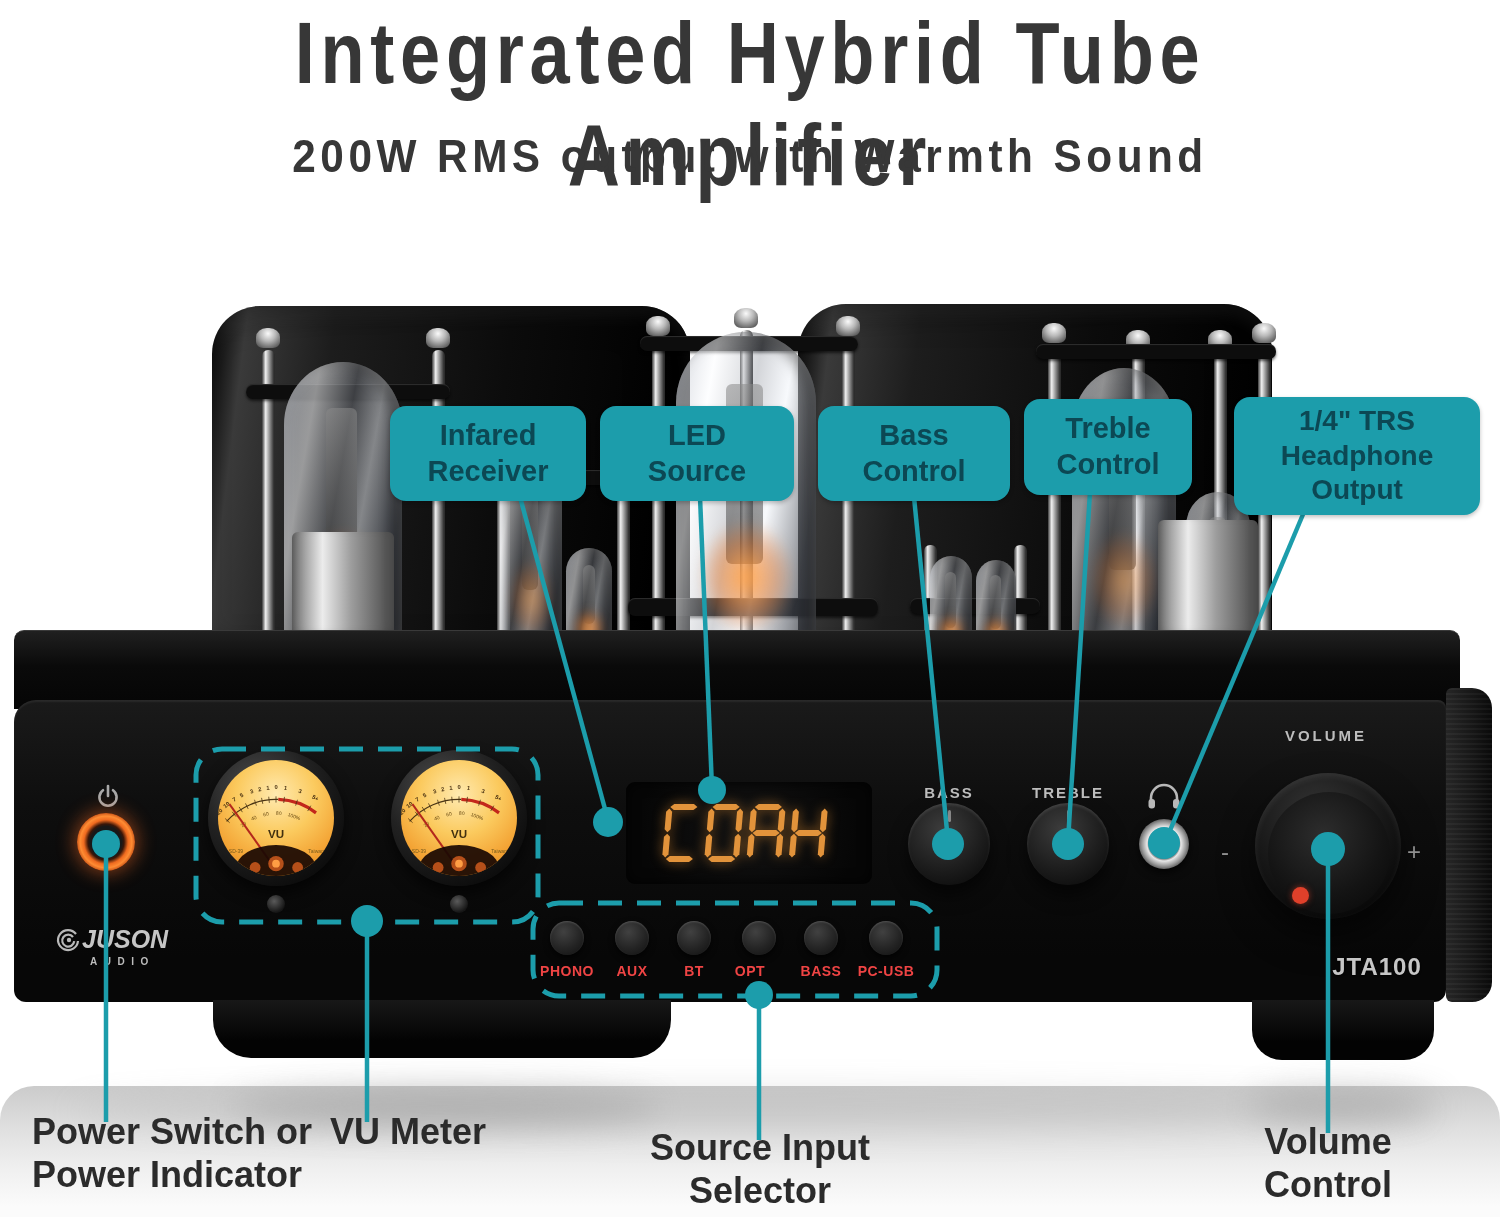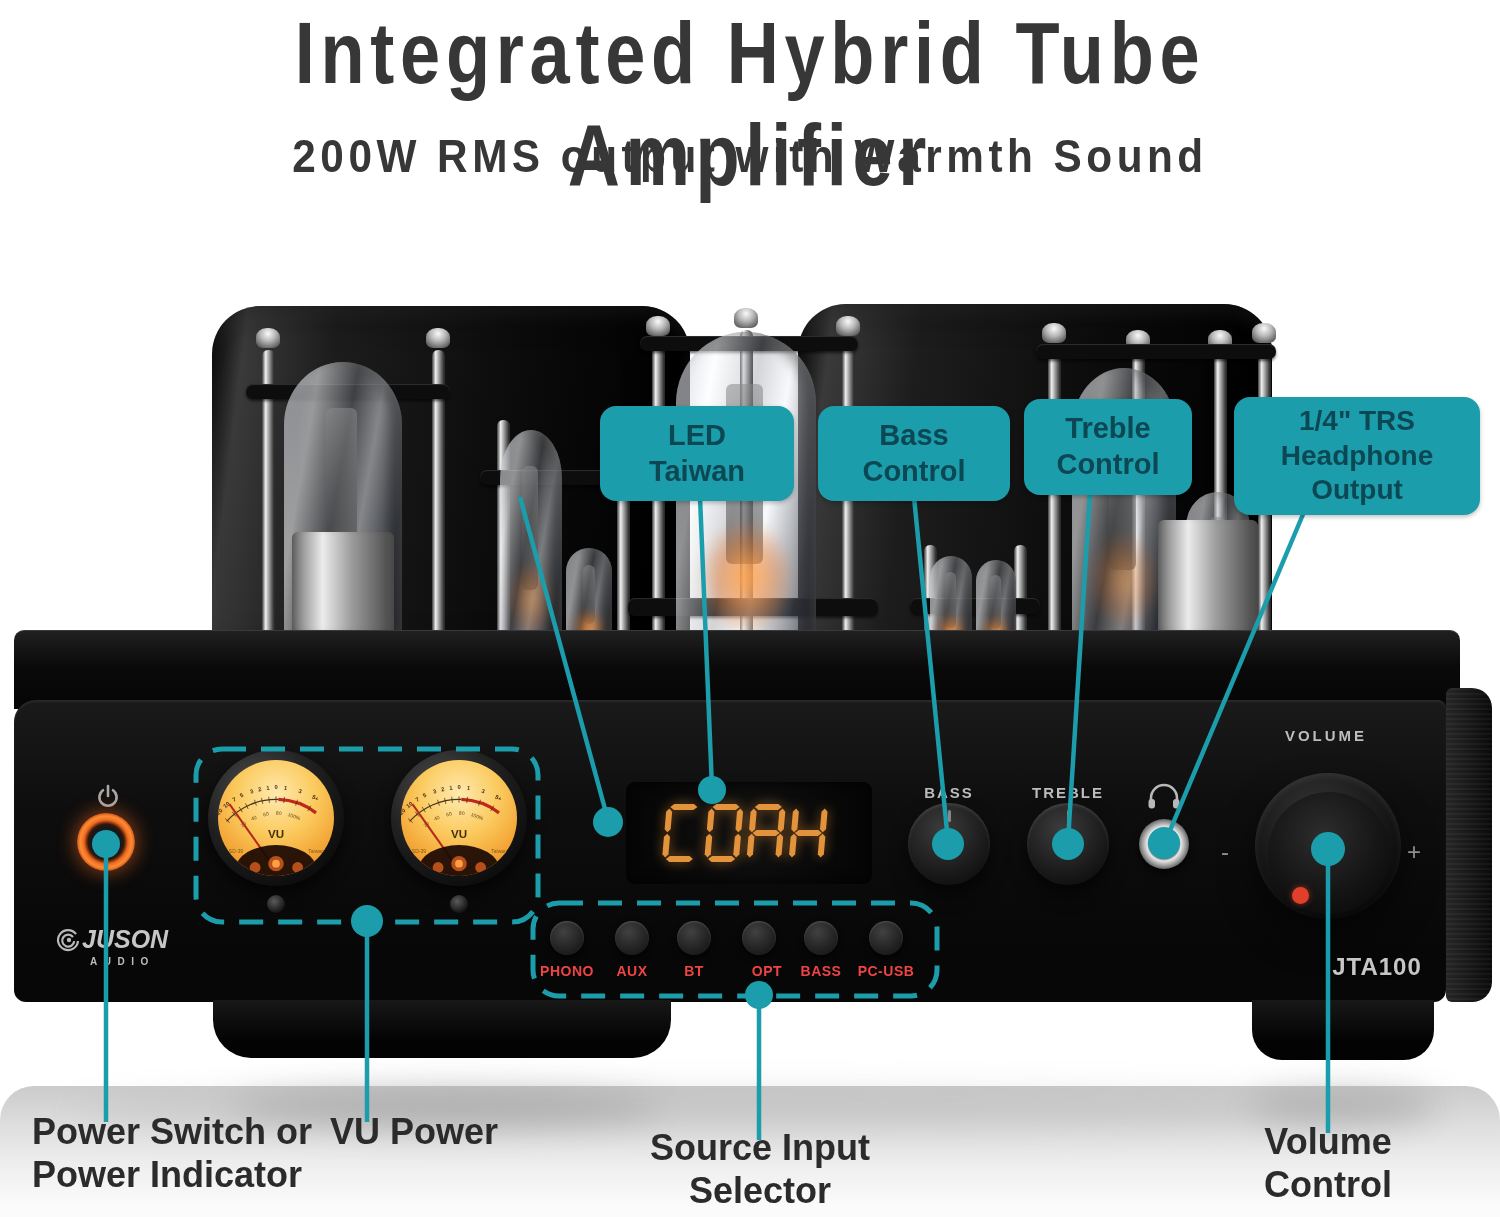--- a/index.html
+++ b/index.html
@@ -319,21 +319,21 @@
     </div>
 
     <div class="src-area" id="srcArea">
         <div class="src-btn" style="left: 17px;"></div>
         <div class="src-label" style="left: -6px;">PHONO</div>
         <div class="src-btn" style="left: 82px;"></div>
         <div class="src-label" style="left: 59px;">AUX</div>
         <div class="src-btn" style="left: 144px;"></div>
         <div class="src-label" style="left: 121px;">BT</div>
         <div class="src-btn" style="left: 209px;"></div>
-        <div class="src-label" style="left: 194px;">OPT</div>
+        <div class="src-label" style="left: 177px;">OPT</div>
         <div class="src-btn" style="left: 271px;"></div>
         <div class="src-label" style="left: 248px;">BASS</div>
         <div class="src-btn" style="left: 336px;"></div>
         <div class="src-label" style="left: 313px;">PC-USB</div>
       </div>
 
     <div class="panel-label" style="left:906px;top:784px;width:86px;">BASS</div>
     <div class="knob" style="left:908px;top:803px;width:82px;height:82px;">
         <div class="indicator"></div>
       </div>
@@ -391,30 +391,32 @@
       <circle cx="712" cy="790" r="14"></circle>
       <circle cx="367" cy="921" r="16"></circle>
       <circle cx="948" cy="844" r="16"></circle>
       <circle cx="1068" cy="844" r="16"></circle>
       <circle cx="1164" cy="843" r="16"></circle>
       <circle cx="759" cy="995" r="14"></circle>
       <circle cx="1328" cy="849" r="17"></circle>
     </g>
   </svg>
 
+  <div class="callout" style="left:390px;top:406px;width:196px;height:95px;">Infared
+Receiver</div>
   <div class="callout" style="left:600px;top:406px;width:194px;height:95px;">LED
-Taiwan</div>
+Source</div>
   <div class="callout" style="left:818px;top:406px;width:192px;height:95px;">Bass
 Control</div>
   <div class="callout" style="left:1024px;top:399px;width:168px;height:96px;">Treble
 Control</div>
   <div class="callout" style="left:1234px;top:397px;width:246px;height:118px;font-size:28px;">1/4" TRS
 Headphone
 Output</div>
 
   <div class="blabel" style="left:32px;top:1110px;">Power Switch or
 Power Indicator</div>
-  <div class="blabel" style="left:330px;top:1110px;">VU Power</div>
+  <div class="blabel" style="left:330px;top:1110px;">VU Meter</div>
   <div class="blabel center" style="left:635px;top:1126px;width:250px;">Source Input
 Selector</div>
   <div class="blabel center" style="left:1243px;top:1120px;width:170px;">Volume
 Control</div>
 </div>
 
 </body></html>

